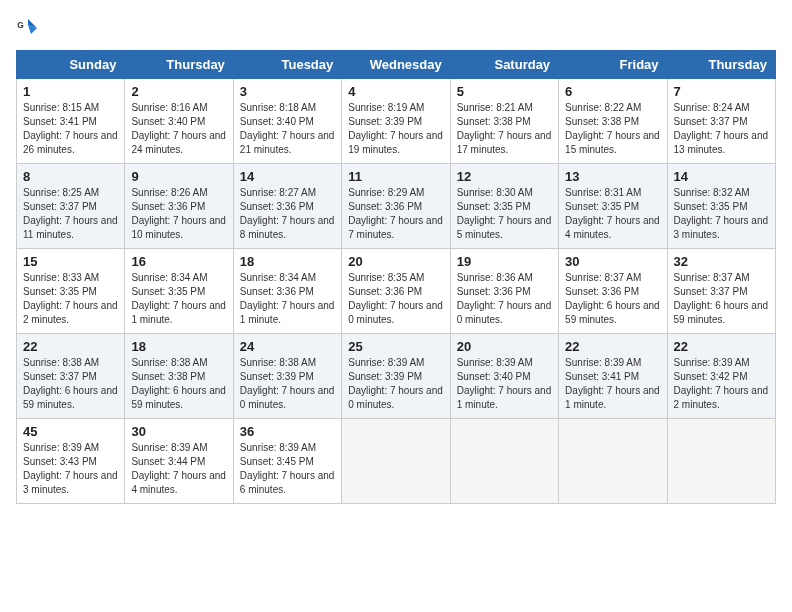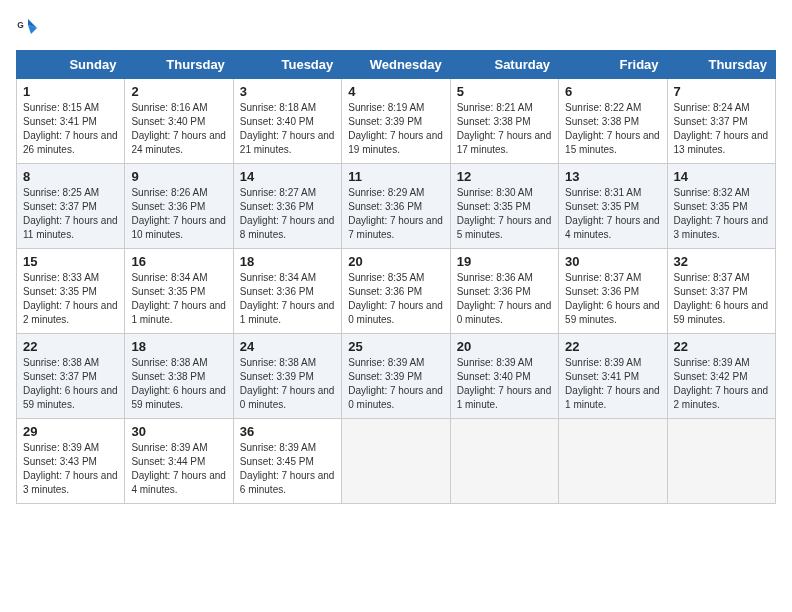--- a/index.html
+++ b/index.html
@@ -338,21 +338,21 @@
           <div class="day-number">22</div>
           <div class="day-detail">
             Sunrise: 8:39 AM<br>
             Sunset: 3:42 PM<br>
             Daylight: 7 hours and 2 minutes.
           </div>
         </td>
       </tr>
       <tr>
         <td>
-          <div class="day-number">29</div>
+          <div class="day-number">45</div>
           <div class="day-detail">
             Sunrise: 8:39 AM<br>
             Sunset: 3:43 PM<br>
             Daylight: 7 hours and 3 minutes.
           </div>
         </td>
         <td>
           <div class="day-number">30</div>
           <div class="day-detail">
             Sunrise: 8:39 AM<br>

